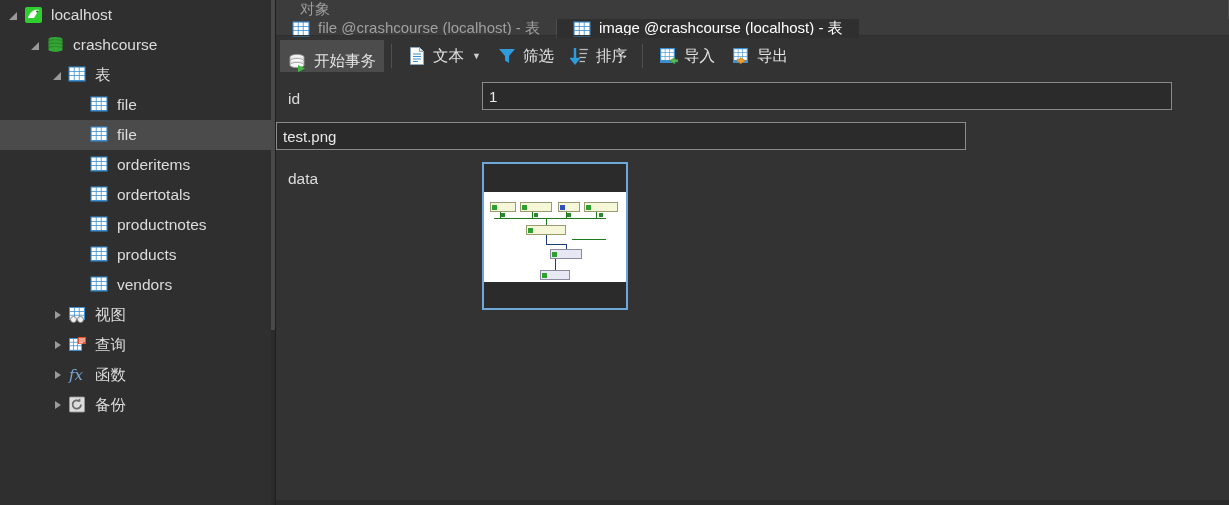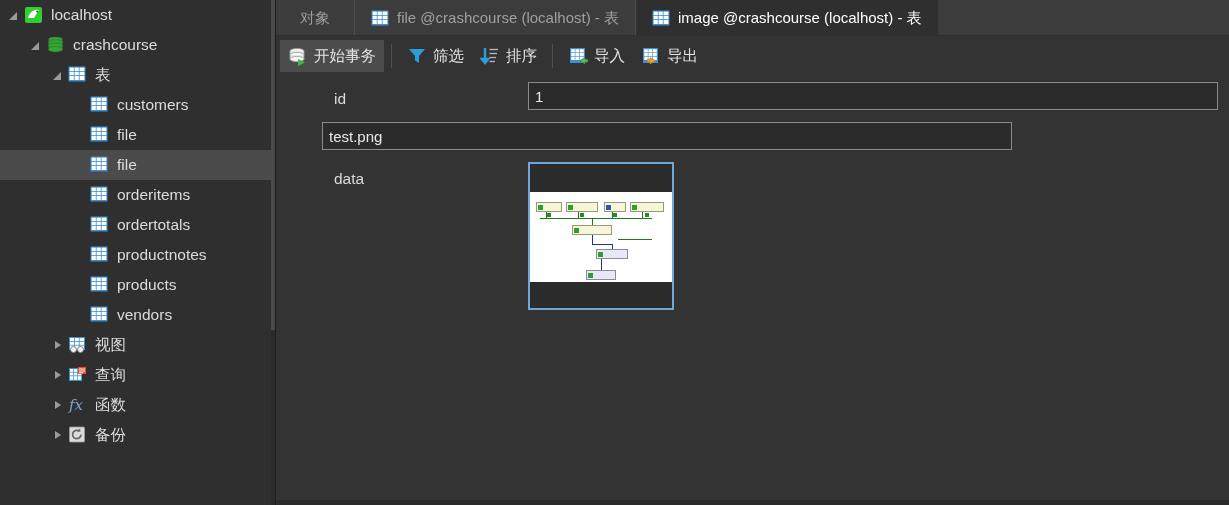--- a/index.html
+++ b/index.html
@@ -52,20 +52,21 @@
     position:absolute; right:0; top:0; width:1px; height:505px; background:#1e1e1e;
   }
 
   
   #main{ flex:1 1 auto; position:relative; background:#333333; height:505px; }
 
   
   #tabbar{
     height:36px; background:#3c3c3c; display:flex; align-items:stretch;
     position:relative;
+    flex-direction:column;
   }
   #tabbar::after{
     content:""; position:absolute; left:0; right:0; bottom:0; height:1px;
     background:#2f2f2f;
   }
   .tab{
     display:flex; align-items:center; padding:0 16px; gap:8px;
     color:#a8a8a8; font-size:15px; white-space:nowrap; position:relative;
   }
   .tab.obj{ color:#9d9d9d; padding:0 24px; }
@@ -78,28 +79,28 @@
 
   
   #toolbar{
     height:40px; background:#333333; display:flex; align-items:center;
     padding-left:4px; gap:0px;
   }
   .tb-btn{
     display:flex; align-items:center; height:32px; padding:0 8px; gap:6px;
     color:#e3e3e3; font-size:15.5px; white-space:nowrap;
   }
-  .tb-btn.pressed{ background:#4c4c4c; }
+  .tb-btn.pressed{ background:#4c4c4c;align-items:flex-end; }
   .tb-ico{ width:20px; height:20px; flex:0 0 20px; }
   .tb-sep{ width:1px; height:24px; background:#4f4f4f; margin:0 7px; }
   .caret{ font-size:9px; color:#cfcfcf; margin-left:2px; }
 
   
   #form{ position:relative; padding-top:6px; }
-  .frow{ display:flex; align-items:flex-start; height:40px;padding-left:46px; }
+  .frow{ display:flex; align-items:flex-start; height:40px; }
   .flabel{
     width:206px; flex:0 0 206px; padding-left:12px;
     color:#dcdcdc; font-size:15.5px; line-height:34px;
   }
   .finput{
     height:28px; width:690px; background:#2b2b2b;
     border:1px solid #8a8a8a; color:#e8e8e8; font-size:15px;
     padding:3px 6px; line-height:20px;
     font-family:"Liberation Sans","DejaVu Sans",sans-serif;
   }
@@ -172,38 +173,20 @@
                 <rect x="11.6" y="1.6" width="4.8" height="3.4"></rect>
                 <rect x="1.6" y="5.8" width="4.2" height="3.4"></rect>
                 <rect x="6.6" y="5.8" width="4.2" height="3.4"></rect>
                 <rect x="11.6" y="5.8" width="4.8" height="3.4"></rect>
                 <rect x="1.6" y="10" width="4.2" height="4"></rect>
                 <rect x="6.6" y="10" width="4.2" height="4"></rect>
                 <rect x="11.6" y="10" width="4.8" height="4"></rect>
               </g>
             </svg></span>
           <span class="lbl">表</span>
-        </div>
-        <div class="tree-row">
-          <span class="arrow none" style="margin-left: 74px;"></span>
-          <span class="ico"><svg width="18" height="16" viewBox="0 0 18 16">
-              <rect x="0.5" y="0.5" width="17" height="15" fill="#3c8fd0"></rect>
-              <g fill="#ffffff">
-                <rect x="1.6" y="1.6" width="4.2" height="3.4"></rect>
-                <rect x="6.6" y="1.6" width="4.2" height="3.4"></rect>
-                <rect x="11.6" y="1.6" width="4.8" height="3.4"></rect>
-                <rect x="1.6" y="5.8" width="4.2" height="3.4"></rect>
-                <rect x="6.6" y="5.8" width="4.2" height="3.4"></rect>
-                <rect x="11.6" y="5.8" width="4.8" height="3.4"></rect>
-                <rect x="1.6" y="10" width="4.2" height="4"></rect>
-                <rect x="6.6" y="10" width="4.2" height="4"></rect>
-                <rect x="11.6" y="10" width="4.8" height="4"></rect>
-              </g>
-            </svg></span>
-          <span class="lbl">customers</span>
         </div>
         <div class="tree-row">
           <span class="arrow none" style="margin-left: 74px;"></span>
           <span class="ico"><svg width="18" height="16" viewBox="0 0 18 16">
               <rect x="0.5" y="0.5" width="17" height="15" fill="#3c8fd0"></rect>
               <g fill="#ffffff">
                 <rect x="1.6" y="1.6" width="4.2" height="3.4"></rect>
                 <rect x="6.6" y="1.6" width="4.2" height="3.4"></rect>
                 <rect x="11.6" y="1.6" width="4.8" height="3.4"></rect>
                 <rect x="1.6" y="5.8" width="4.2" height="3.4"></rect>
@@ -446,20 +429,36 @@
             <path d="M2 9 v4 a7 2.6 0 0 0 14 0 V9" fill="#e6e6e6" stroke="#9a9a9a" stroke-width="0.8"></path>
             <ellipse cx="9" cy="13" rx="7" ry="2.6" fill="#f7f7f7" stroke="#9a9a9a" stroke-width="0.8"></ellipse>
             <path d="M10 13 l7 3.6 -7 3.6 z" fill="#3fba3f"></path>
           </svg>
         </span>
         <span>开始事务</span>
       </div>
 
       <div class="tb-sep"></div>
 
+      <div class="tb-btn">
+        <span class="tb-ico">
+          <svg width="20" height="20" viewBox="0 0 20 20">
+            <path d="M3.5 1.5 h9 l4 4 v13 h-13 z" fill="#fdfdfd" stroke="#8aa7c0" stroke-width="1"></path>
+            <path d="M12.5 1.5 v4 h4" fill="#d9e6f2" stroke="#8aa7c0" stroke-width="1"></path>
+            <g stroke="#3c8fd0" stroke-width="1">
+              <line x1="6" y1="8" x2="14" y2="8"></line>
+              <line x1="6" y1="10.5" x2="14" y2="10.5"></line>
+              <line x1="6" y1="13" x2="14" y2="13"></line>
+              <line x1="6" y1="15.5" x2="11" y2="15.5"></line>
+            </g>
+          </svg>
+        </span>
+        <span>文本</span>
+        <span class="caret">▼</span>
+      </div>
 
       <div class="tb-btn">
         <span class="tb-ico">
           <svg width="20" height="20" viewBox="0 0 20 20">
             <path d="M2 3 h16 l-6 7 v7 l-4 -2.5 v-4.5 z" fill="#2e9bdc"></path>
           </svg>
         </span>
         <span>筛选</span>
       </div>
 

